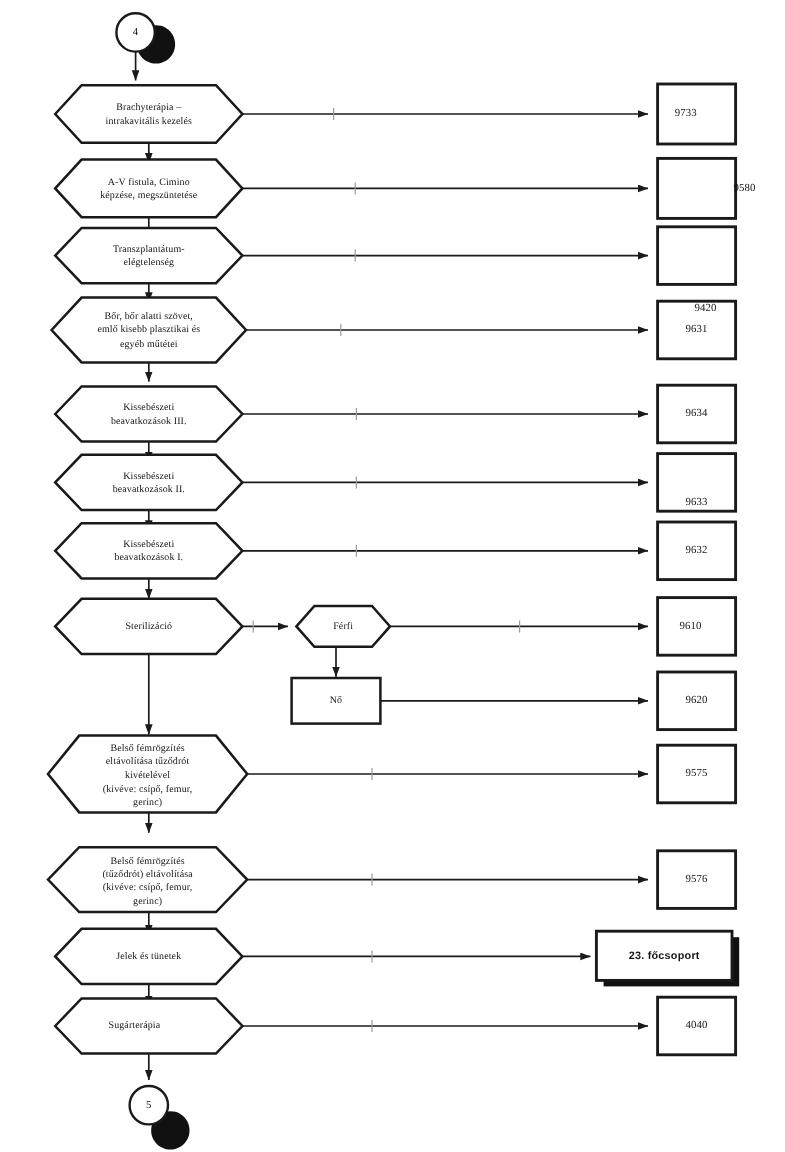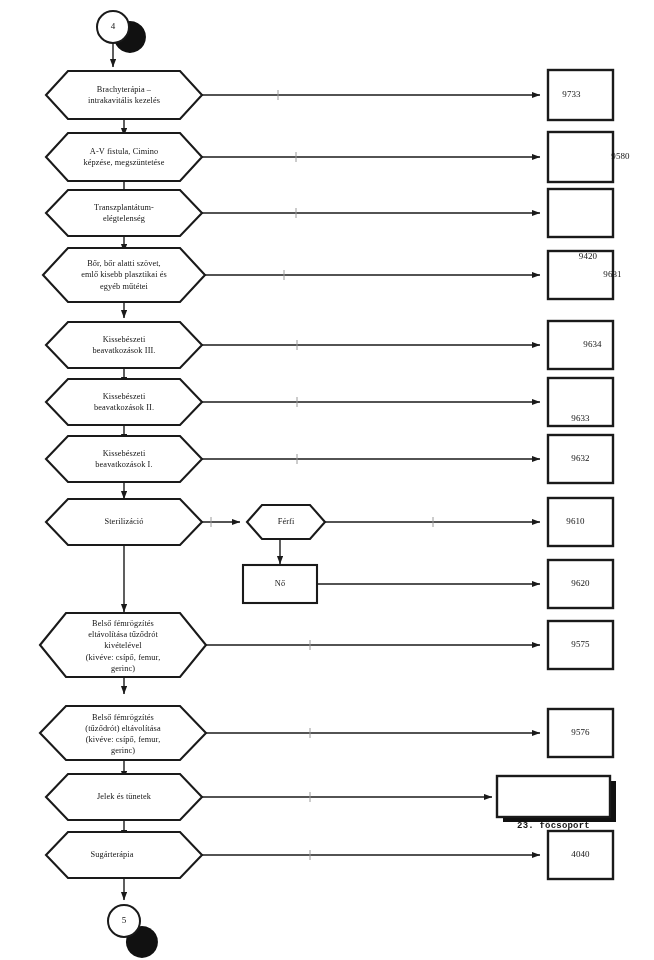--- a/index.html
+++ b/index.html
@@ -194,24 +194,24 @@
 gerinc)</div>
 <div class="lbl" style="left:56px;top:787px;width:136px;height:20px;">Jelek és tünetek</div>
 <div class="lbl" style="left:44px;top:845px;width:136px;height:20px;">Sugárterápia</div>
 
 <div class="lbl" style="left:254px;top:512px;width:64px;height:20px;">Férfi</div>
 <div class="lbl" style="left:248px;top:574px;width:64px;height:20px;">Nő</div>
 
 <div class="lbl code" style="left:548px;top:85px;width:47px;height:20px;">9733</div>
 <div class="lbl code" style="left:548px;top:147px;width:65px;height:20px;padding-left:40px;">9580</div>
 <div class="lbl code" style="left:548px;top:203px;width:80px;height:20px;margin-top:44px;">9420</div>
-<div class="lbl code" style="left:548px;top:265px;width:65px;height:20px;margin-left:32px;">9631</div>
-<div class="lbl code" style="left:548px;top:335px;width:65px;height:20px;padding-left:12px;">9634</div>
+<div class="lbl code" style="left:548px;top:265px;width:65px;height:20px;">9631</div>
+<div class="lbl code" style="left:548px;top:335px;width:65px;height:20px;">9634</div>
 <div class="lbl code" style="left:548px;top:392px;width:65px;height:20px;margin-top:17px;">9633</div>
 <div class="lbl code" style="left:548px;top:449px;width:65px;height:20px;">9632</div>
 <div class="lbl code" style="left:548px;top:512px;width:55px;height:20px;">9610</div>
 <div class="lbl code" style="left:548px;top:574px;width:65px;height:20px;">9620</div>
 <div class="lbl code" style="left:548px;top:635px;width:65px;height:20px;">9575</div>
 <div class="lbl code" style="left:548px;top:723px;width:65px;height:20px;">9576</div>
-<div class="lbl group" style="left:497px;top:817px;width:113px;height:20px;font-family:Liberation Mono, monospace;">23. főcsoport</div>
+<div class="lbl group" style="left:497px;top:787px;width:113px;height:20px;">23. főcsoport</div>
 <div class="lbl code" style="left:548px;top:845px;width:65px;height:20px;">4040</div>
 
 <div class="lbl circ" style="left:108px;top:911px;width:32px;height:20px;">5</div>
 
 </body></html>

